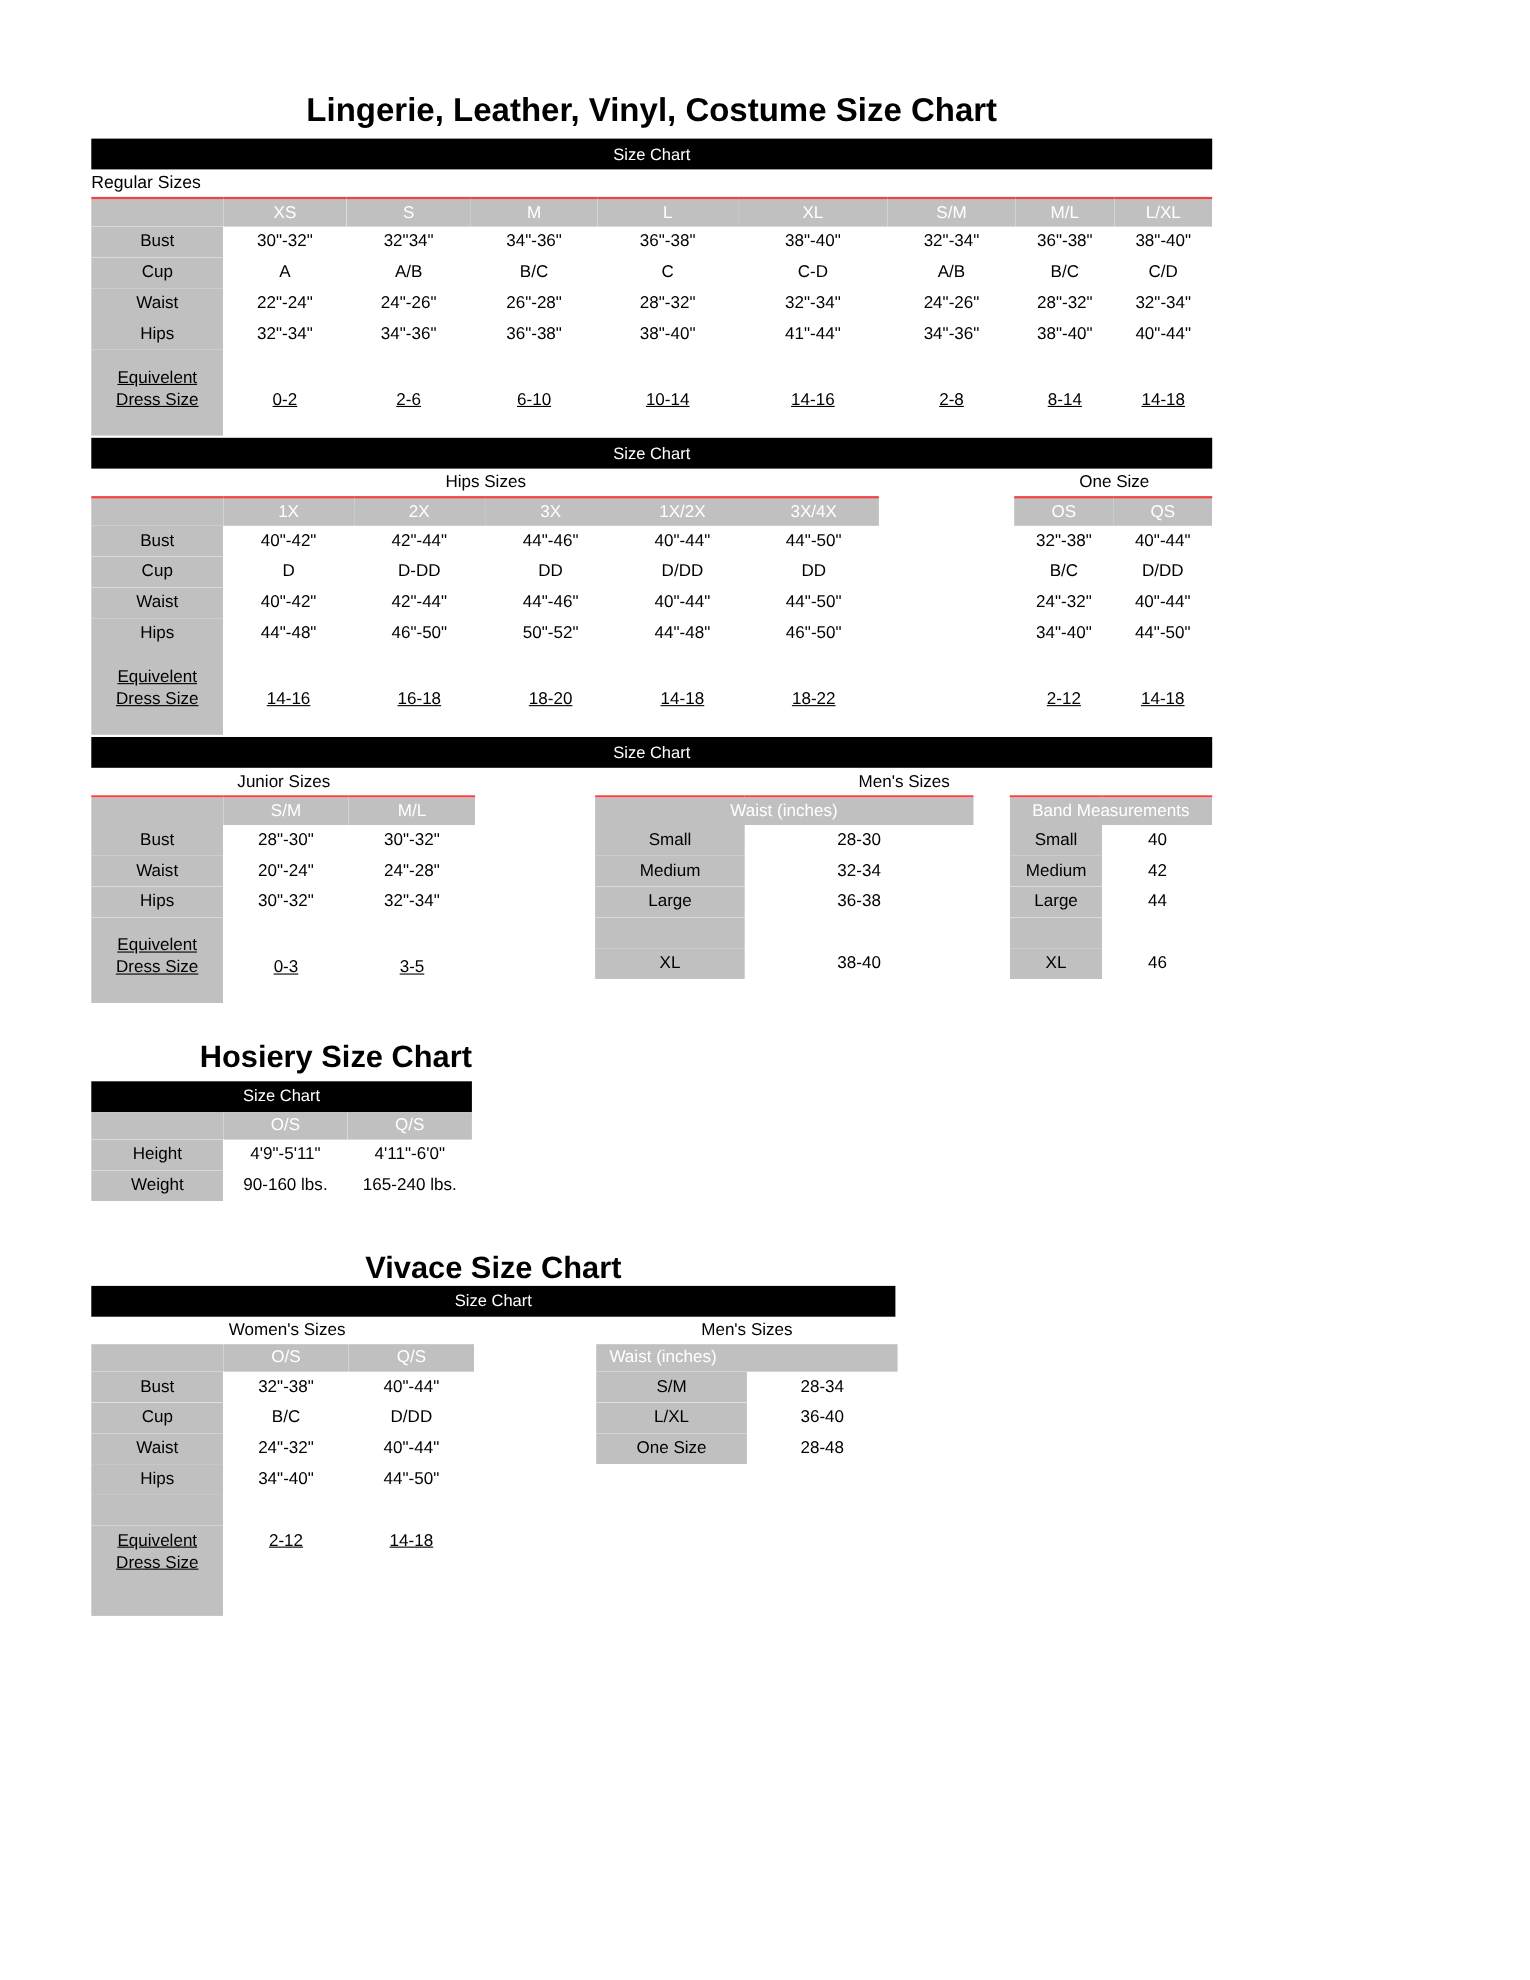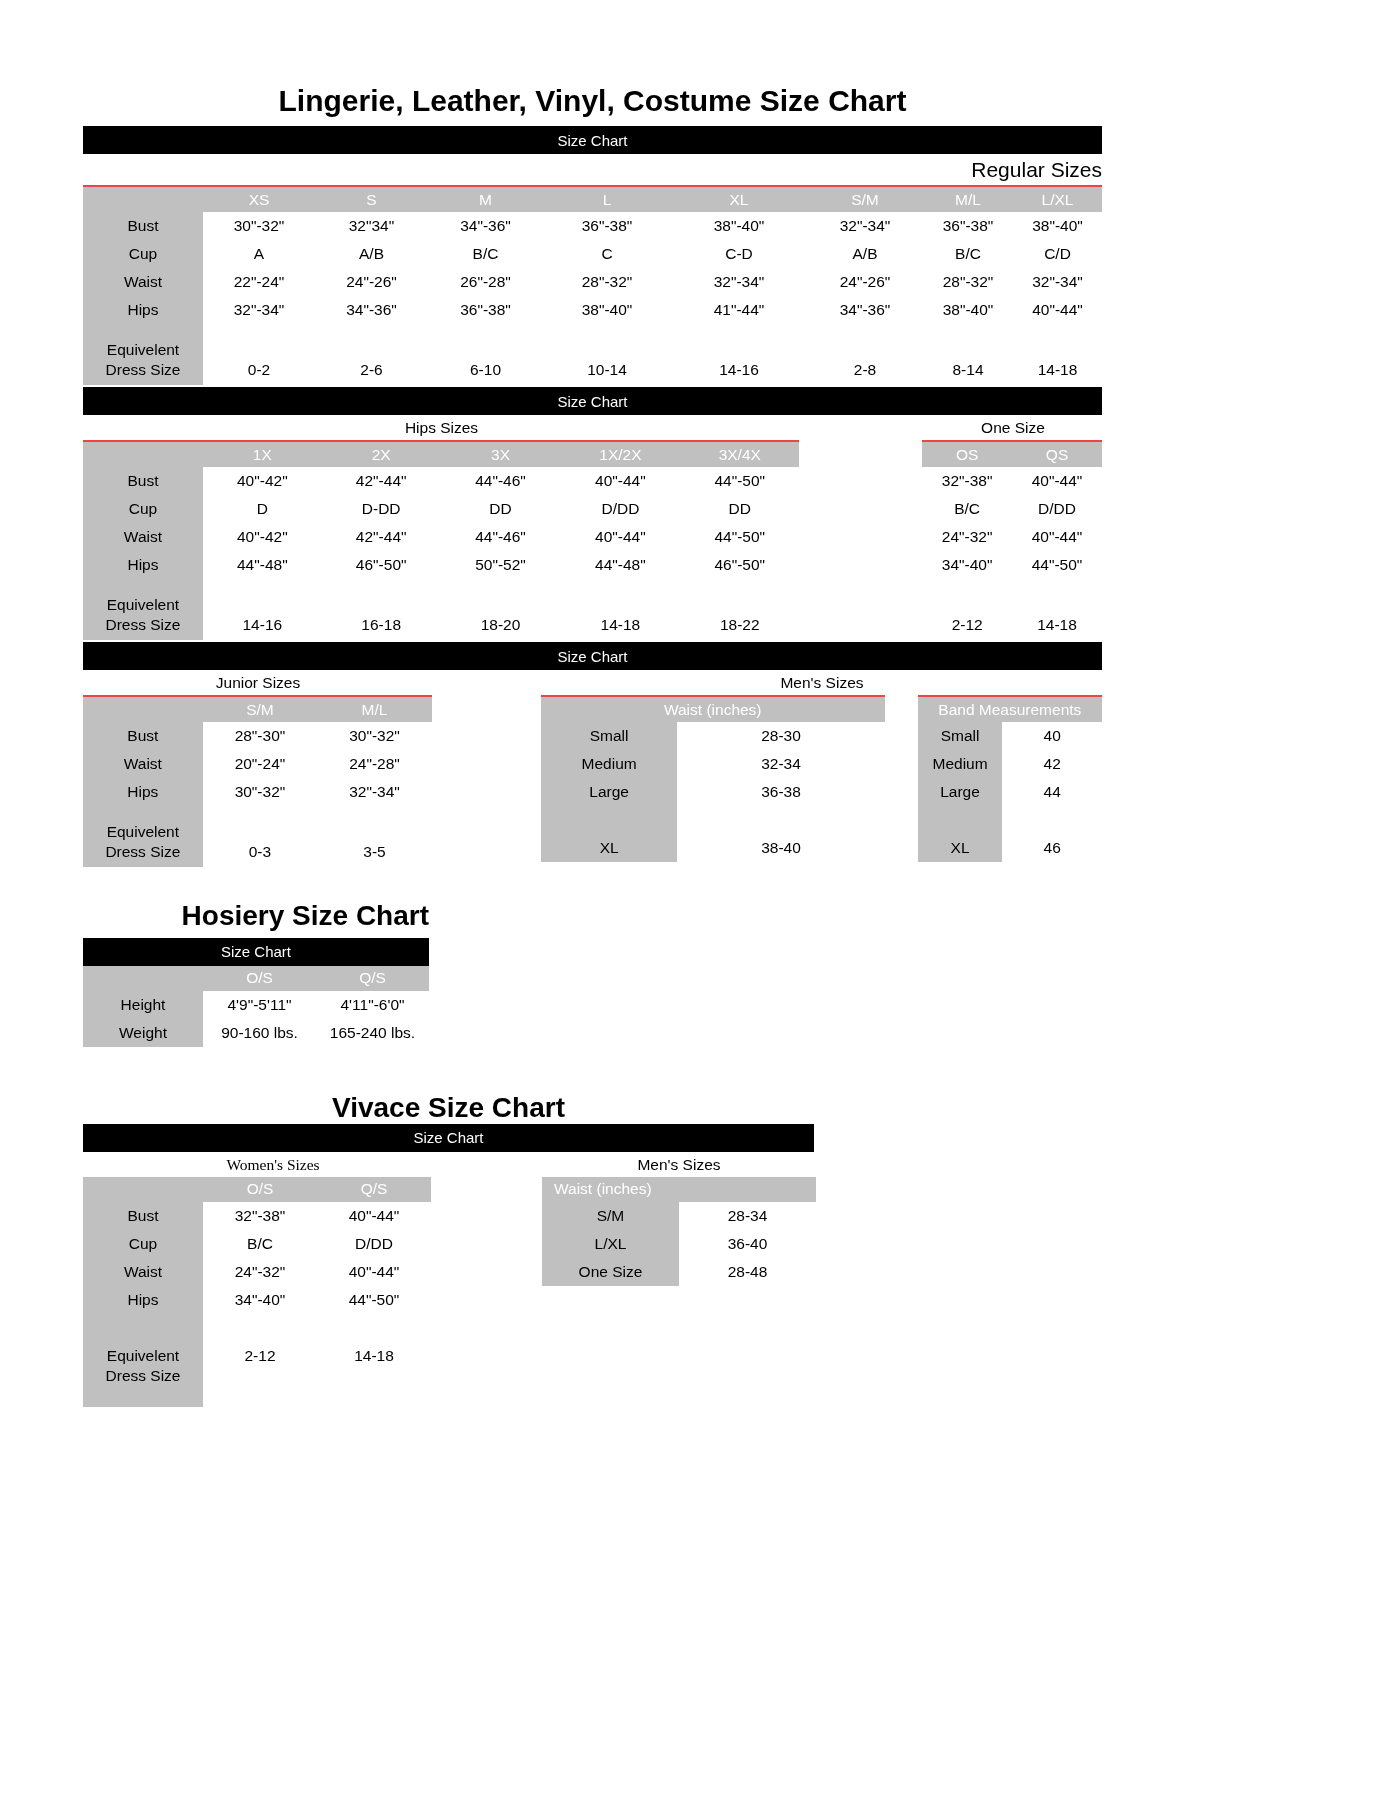--- a/index.html
+++ b/index.html
@@ -10,33 +10,33 @@
   h2.doc-title{margin:0;font-size:28px;line-height:1.1;font-weight:bold;}
   h2.hos-title{width:346px;text-align:right;margin-top:34px;margin-bottom:6px;}
   h2.viv-title{width:731px;text-align:center;margin-top:46px;margin-bottom:0;}
 
   .bar{height:28px;background:#000;color:#fff;font-size:15px;display:flex;align-items:center;justify-content:center;}
   .b-full{width:1019px;}
   .b-hos{width:346px;}
   .b-viv{width:731px;}
   .mt2{margin-top:2px;}
 
-  .seclabel{width:1019px;text-align:right;font-size:21px;padding:4px 0 3px 0;}
+  .seclabel{width:1019px;text-align:left;font-size:16px;padding:4px 0 3px 0;}
   .lblrow{position:relative;height:25px;font-size:15.5px;}
   .lblrow span{position:absolute;top:4px;text-align:center;}
 
   .tables-row{display:flex;align-items:flex-start;}
 
   table.sz{border-collapse:collapse;table-layout:fixed;}
   .sz th,.sz td{padding:0;font-size:15.5px;font-weight:normal;text-align:center;vertical-align:middle;overflow:hidden;white-space:nowrap;}
   .sz th{background:#c0c0c0;color:#fff;height:25px;}
   .sz td{height:28px;background:#fff;color:#000;}
   .sz td.lab{background:#c0c0c0;color:#000000;}
   .topline thead th{border-top:2px solid #ef4444;}
-  .sz tr.tall td{height:56px;vertical-align:bottom;padding-bottom:5px;line-height:1.3;}
+  .sz tr.tall td{height:56px;vertical-align:bottom;padding-bottom:22px;line-height:1.3;text-decoration:underline;}
   .sz tr.tall.tall-top td{vertical-align:top;padding-top:4px;}
   .sz th.hleft{text-align:left;padding-left:12px;}
 
   .t-regular col:nth-child(1){width:120px}.t-regular col:nth-child(2){width:112px}
   .t-regular col:nth-child(3){width:113px}.t-regular col:nth-child(4){width:115px}
   .t-regular col:nth-child(5){width:128px}.t-regular col:nth-child(6){width:136px}
   .t-regular col:nth-child(7){width:116px}.t-regular col:nth-child(8){width:90px}
   .t-regular col:nth-child(9){width:89px}
 
   .t-plus col:nth-child(1){width:120px}.t-plus col:nth-child(2){width:119px}
@@ -416,21 +416,21 @@
       </tbody>
     </table>
 
   <h2 class="doc-title viv-title">Vivace Size Chart</h2>
 
   <div class="bar b-viv">
     <span>Size Chart</span>
   </div>
 
   <div class="lblrow">
-    <span style="left:16px;width:348px;font-family:Liberation Serif, serif;">Women's Sizes</span>
+    <span style="left:4px;width:348px;">Women's Sizes</span>
     <span style="left:459px;width:274px;">Men's Sizes</span>
   </div>
 
   <div class="tables-row">
     <table class="sz t-vw">
         <colgroup>
           <col>
           <col>
           <col>
         </colgroup>

